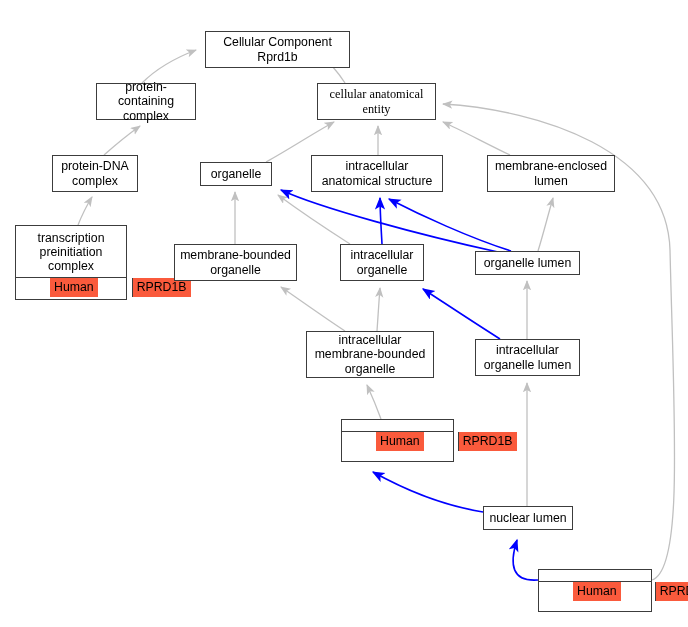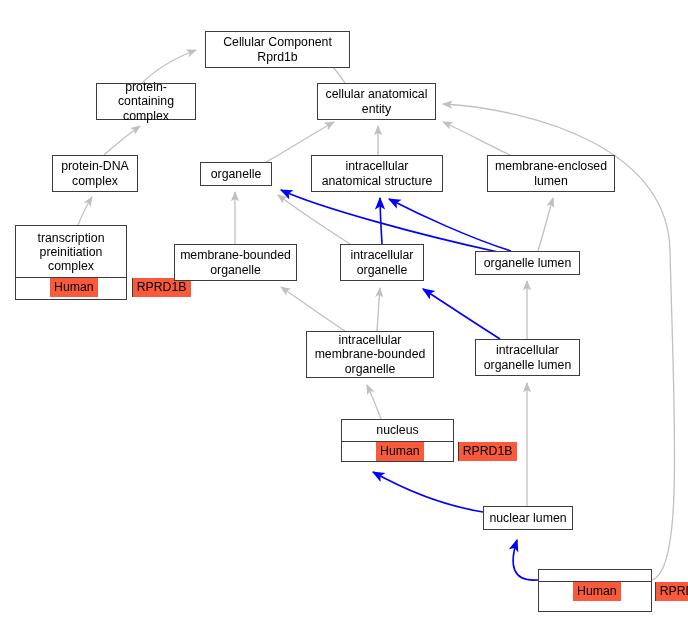--- a/index.html
+++ b/index.html
@@ -108,21 +108,21 @@
   </svg>
   <div id="nodes">
       <div class="node" style="left: 205px; top: 11px; width: 145px; height: 37px; margin-top: 20px;">
         <div class="node-label">Cellular Component
 Rprd1b</div>
       </div>
       <div class="node" style="left: 96px; top: 83px; width: 100px; height: 37px;">
         <div class="node-label">protein-containing
 complex</div>
       </div>
-      <div class="node" style="left: 317px; top: 83px; width: 119px; height: 37px;">
+      <div class="node" style="left: 317px; top: 83px; width: 119px; height: 37px; font-family: Liberation Serif, serif;">
         <div class="node-label">cellular anatomical
 entity</div>
       </div>
       <div class="node" style="left: 52px; top: 155px; width: 86px; height: 37px; align-items: center;">
         <div class="node-label">protein-DNA
 complex</div>
       </div>
       <div class="node" style="left: 200px; top: 162px; width: 72px; height: 24px;">
         <div class="node-label">organelle</div>
       </div>
@@ -157,21 +157,20 @@
       <div class="node" style="left: 306px; top: 331px; width: 128px; height: 47px;">
         <div class="node-label">intracellular
 membrane-bounded
 organelle</div>
       </div>
       <div class="node" style="left: 475px; top: 339px; width: 105px; height: 37px;">
         <div class="node-label">intracellular
 organelle lumen</div>
       </div>
       <div class="node has-badge" style="left: 341px; top: 419px; width: 113px; height: 43px;">
-        <div class="node-label">nucleus</div>
         <div class="badge-row">
           <div class="badge-cell" style="background: rgb(250, 90, 60);">Human</div>
           <div class="badge-cell" style="background: rgb(250, 90, 60);">RPRD1B</div>
         </div>
       </div>
       <div class="node" style="left: 483px; top: 506px; width: 90px; height: 24px;">
         <div class="node-label">nuclear lumen</div>
       </div>
       <div class="node has-badge" style="left: 538px; top: 569px; width: 114px; height: 43px;">
         <div class="badge-row">

